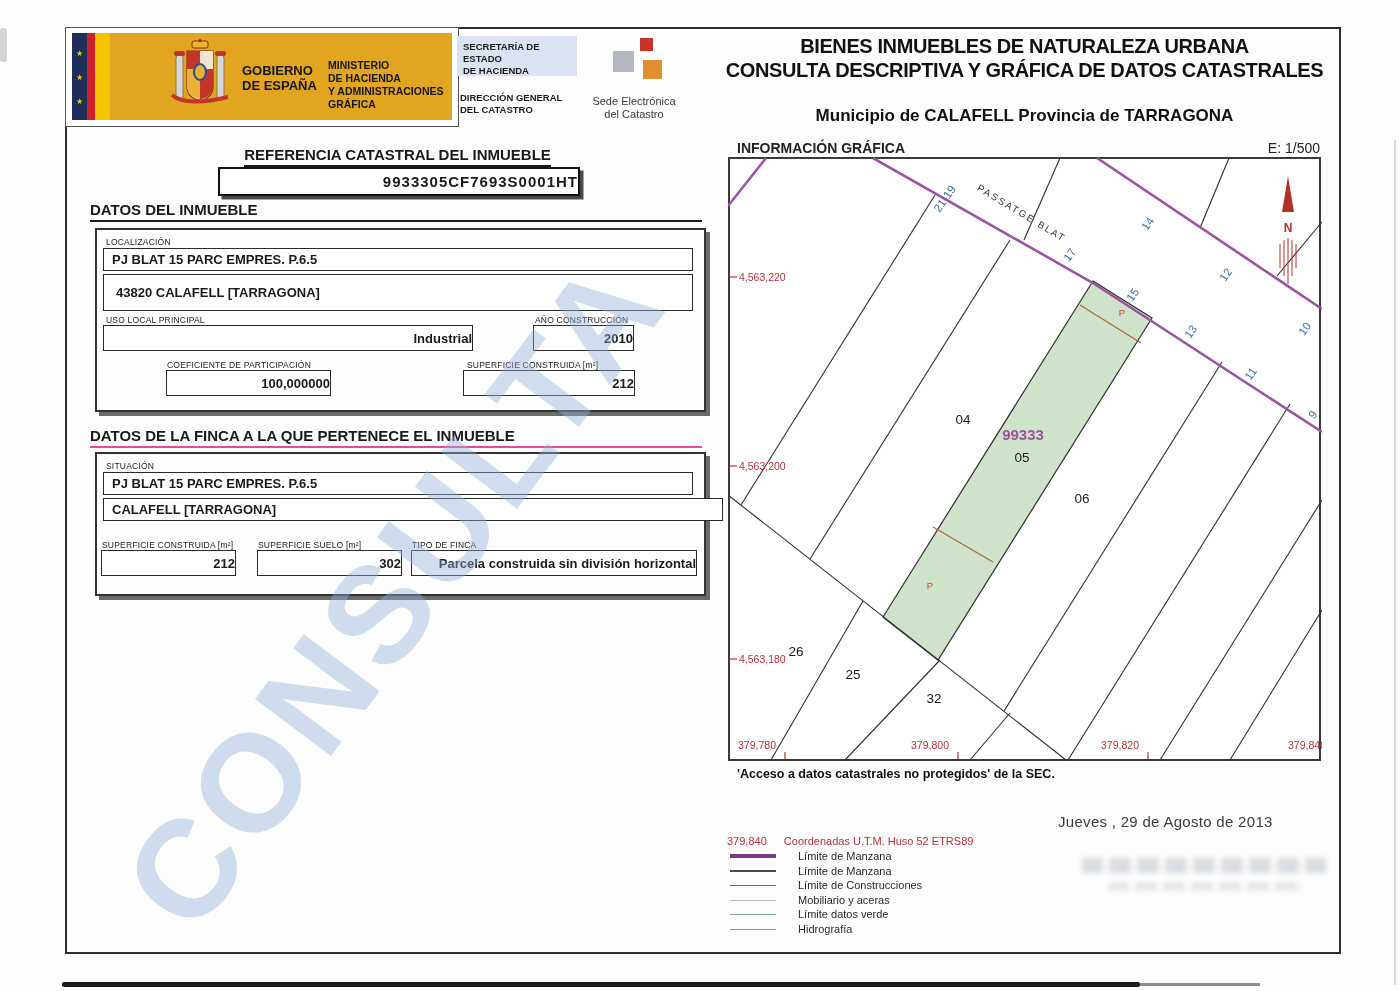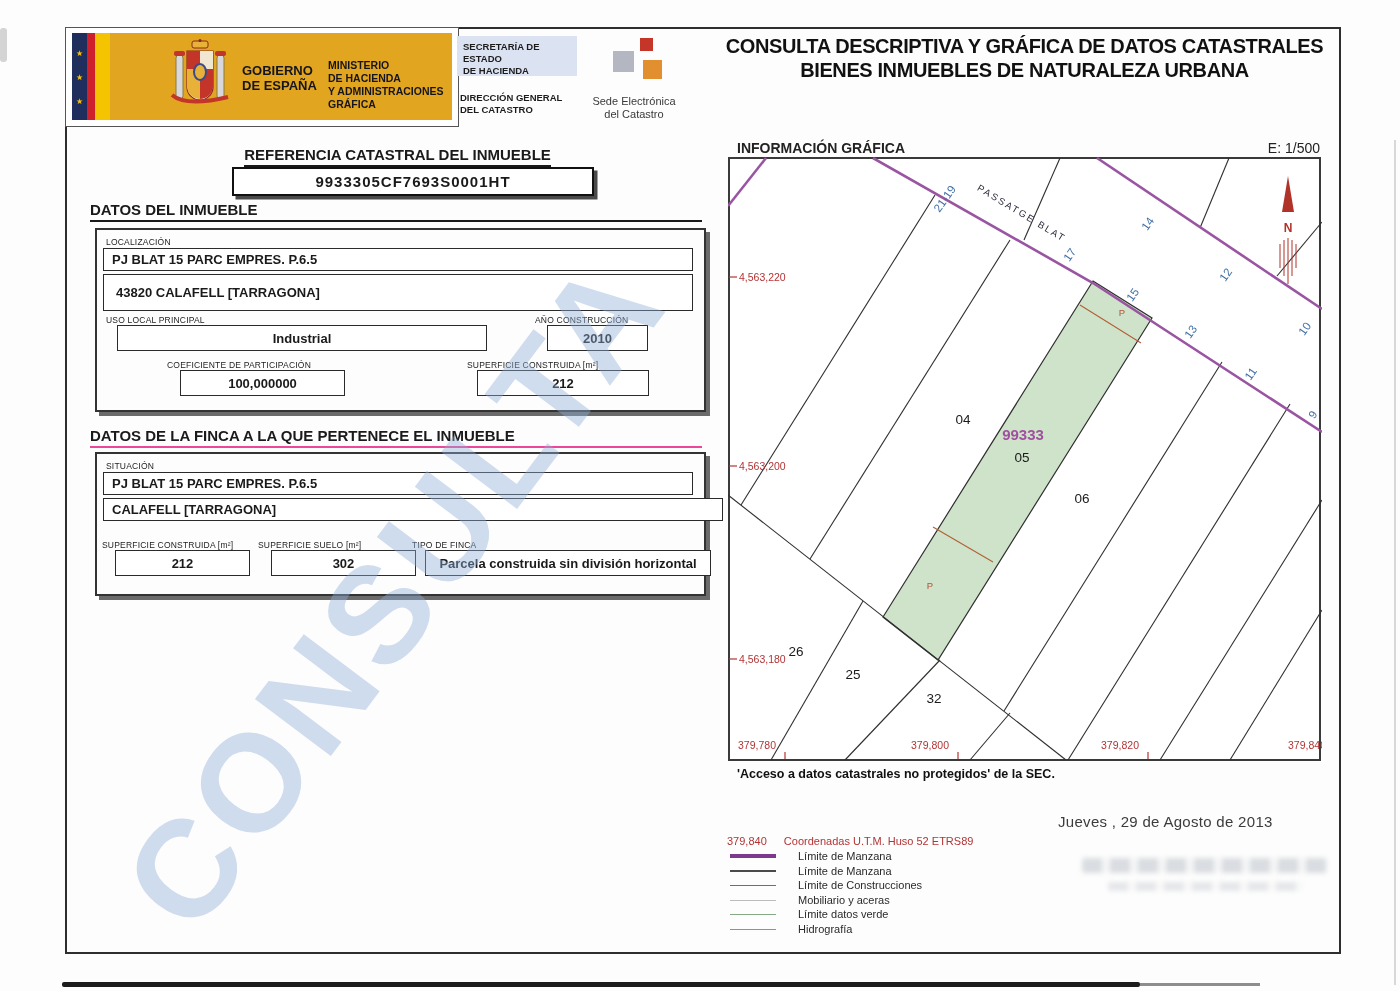--- a/index.html
+++ b/index.html
@@ -1,20 +1,20 @@
 <!DOCTYPE html>
 <html><head>
 <meta charset="utf-8">
 <style>
   html,body{margin:0;padding:0;background:#ffffff;}
   #page{position:relative;width:1400px;height:991px;background:#fdfdfd;overflow:hidden;
         font-family:"Liberation Sans",sans-serif;color:#1a1a1a;}
   .abs{position:absolute;}
   .b{font-weight:bold;}
-  .center{display:flex;align-items:center;justify-content:center;margin-left:14px;}
+  .center{display:flex;align-items:center;justify-content:flex-end;}
   .tiny{font-size:8.5px;color:#1c1c1c;letter-spacing:.2px;white-space:nowrap;}
   .fieldbox{border:1.6px solid #2a2a2a;background:#fff;font-size:13px;font-weight:bold;}
   .group{border:2px solid #333;background:rgba(255,255,255,.0);box-shadow:4px 4px 0 rgba(70,70,70,.8);}
   .rule{border-bottom:2px solid #1a1a1a;padding-bottom:2px;}
   .watermark{position:absolute;left:92px;top:862px;transform-origin:0 0;transform:rotate(-53deg);
              font-size:138px;font-weight:bold;letter-spacing:6px;color:rgba(143,174,214,.42);
              z-index:40;pointer-events:none;}
   .legend-row{position:absolute;display:flex;align-items:center;height:12px;}
   .legend-swatch{display:inline-block;width:46px;margin-right:10px;}
   .legend-label{font-size:11px;color:#2a2a2a;white-space:nowrap;margin-left:12px;}
@@ -82,23 +82,24 @@
     <div class="abs" style="left:3px;top:15px;width:21px;height:21px;background:#b4b6c2;"></div>
     <div class="abs" style="left:30px;top:2px;width:13px;height:13px;background:#c53528;"></div>
     <div class="abs" style="left:33px;top:24px;width:19px;height:19px;background:#e2902f;"></div>
   </div>
   <div class="abs" style="left:576px;top:95px;width:116px;text-align:center;font-size:11px;line-height:13px;color:#3a3a3a;">
     <div>Sede Electrónica</div>
     <div>del Catastro</div>
   </div>
 
   <div class="abs b" style="left:722px;top:34px;width:605px;text-align:center;font-size:20px;line-height:24px;letter-spacing:-0.4px;color:#111;">
+    <div>BIENES INMUEBLES DE NATURALEZA URBANA</div>
     <div>CONSULTA DESCRIPTIVA Y GRÁFICA DE DATOS CATASTRALES</div>
-    <div>BIENES INMUEBLES DE NATURALEZA URBANA</div>
-  </div>
+  </div>
+  <div class="abs b" style="left:722px;top:106px;width:605px;text-align:center;font-size:17px;color:#111;">Municipio de CALAFELL Provincia de TARRAGONA</div>
 
   <div class="abs b" style="left:737px;top:140px;font-size:14px;color:#222;">INFORMACIÓN GRÁFICA</div>
   <div class="abs" style="left:1240px;top:140px;width:80px;text-align:right;font-size:14px;color:#222;">E: 1/500</div>
 
   <div class="abs" style="left:155px;top:146px;width:485px;text-align:center;">
     <span class="b rule" style="font-size:15px;display:inline-block;">REFERENCIA CATASTRAL DEL INMUEBLE</span>
   </div>
   <div class="abs center" style="left:218px;top:167px;width:358px;height:25px;border:2px solid #111;background:#fff;box-shadow:3.5px 3.5px 0 #4a4a4a;">
     <span class="b" style="font-size:15px;letter-spacing:1px;">9933305CF7693S0001HT</span>
   </div>

